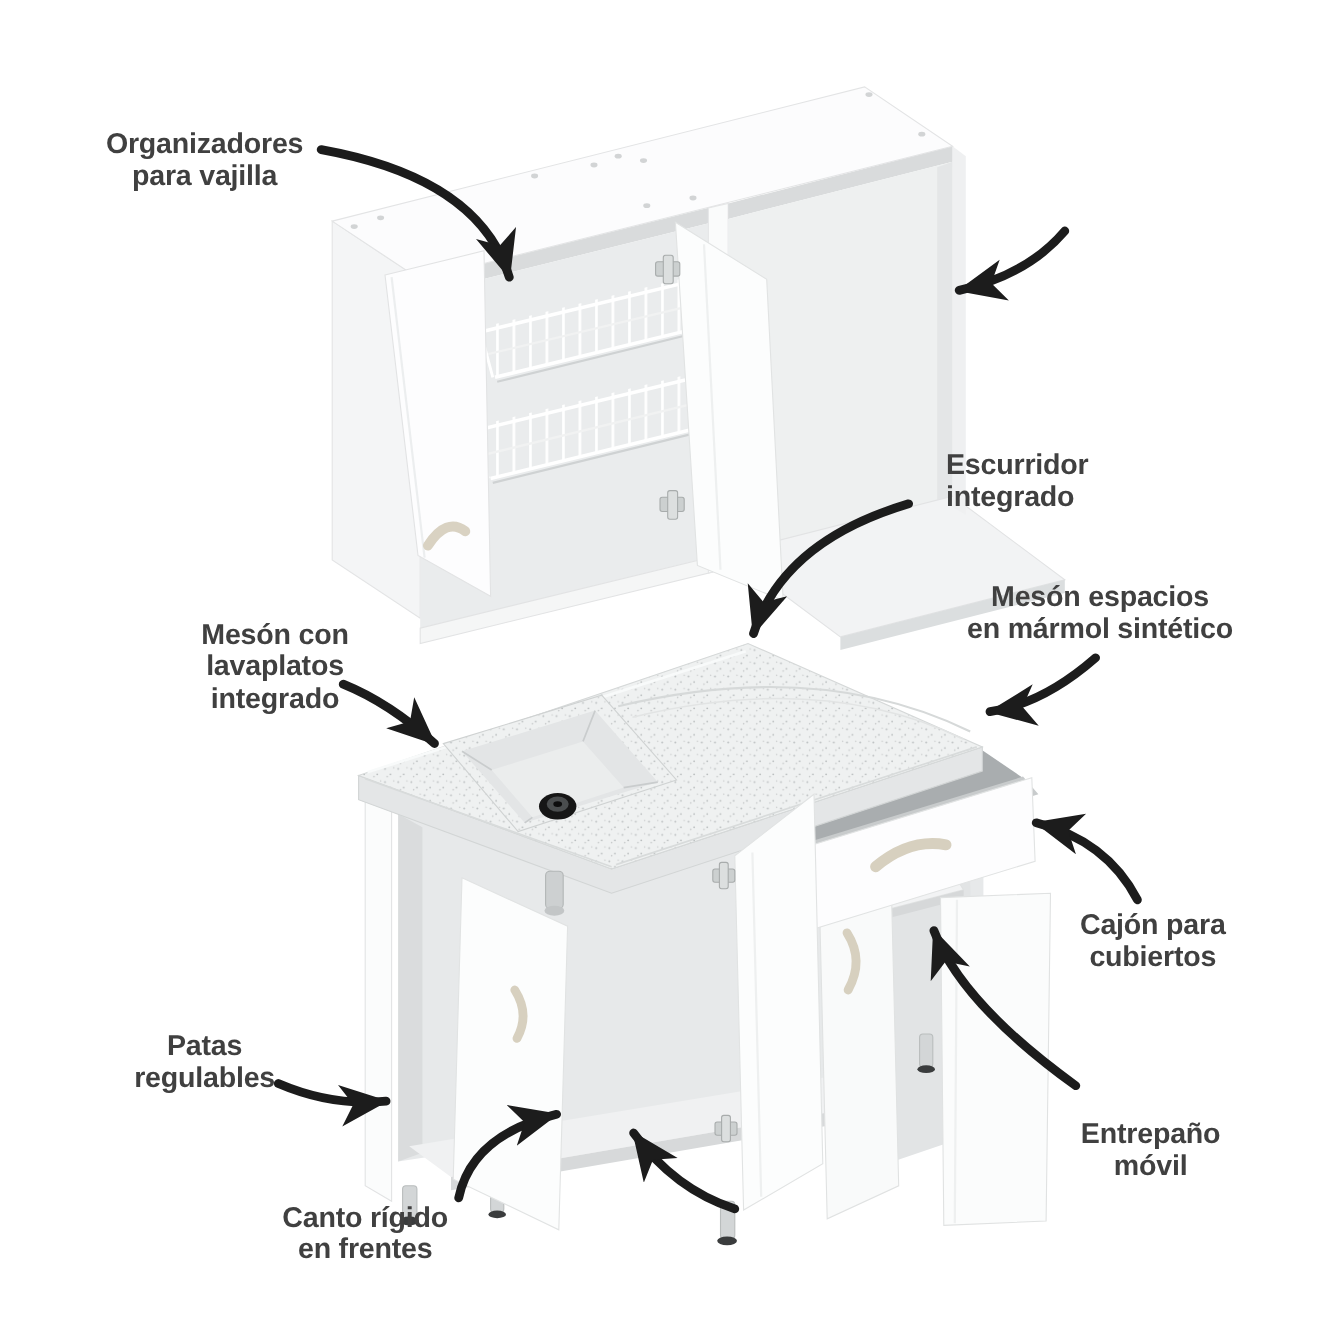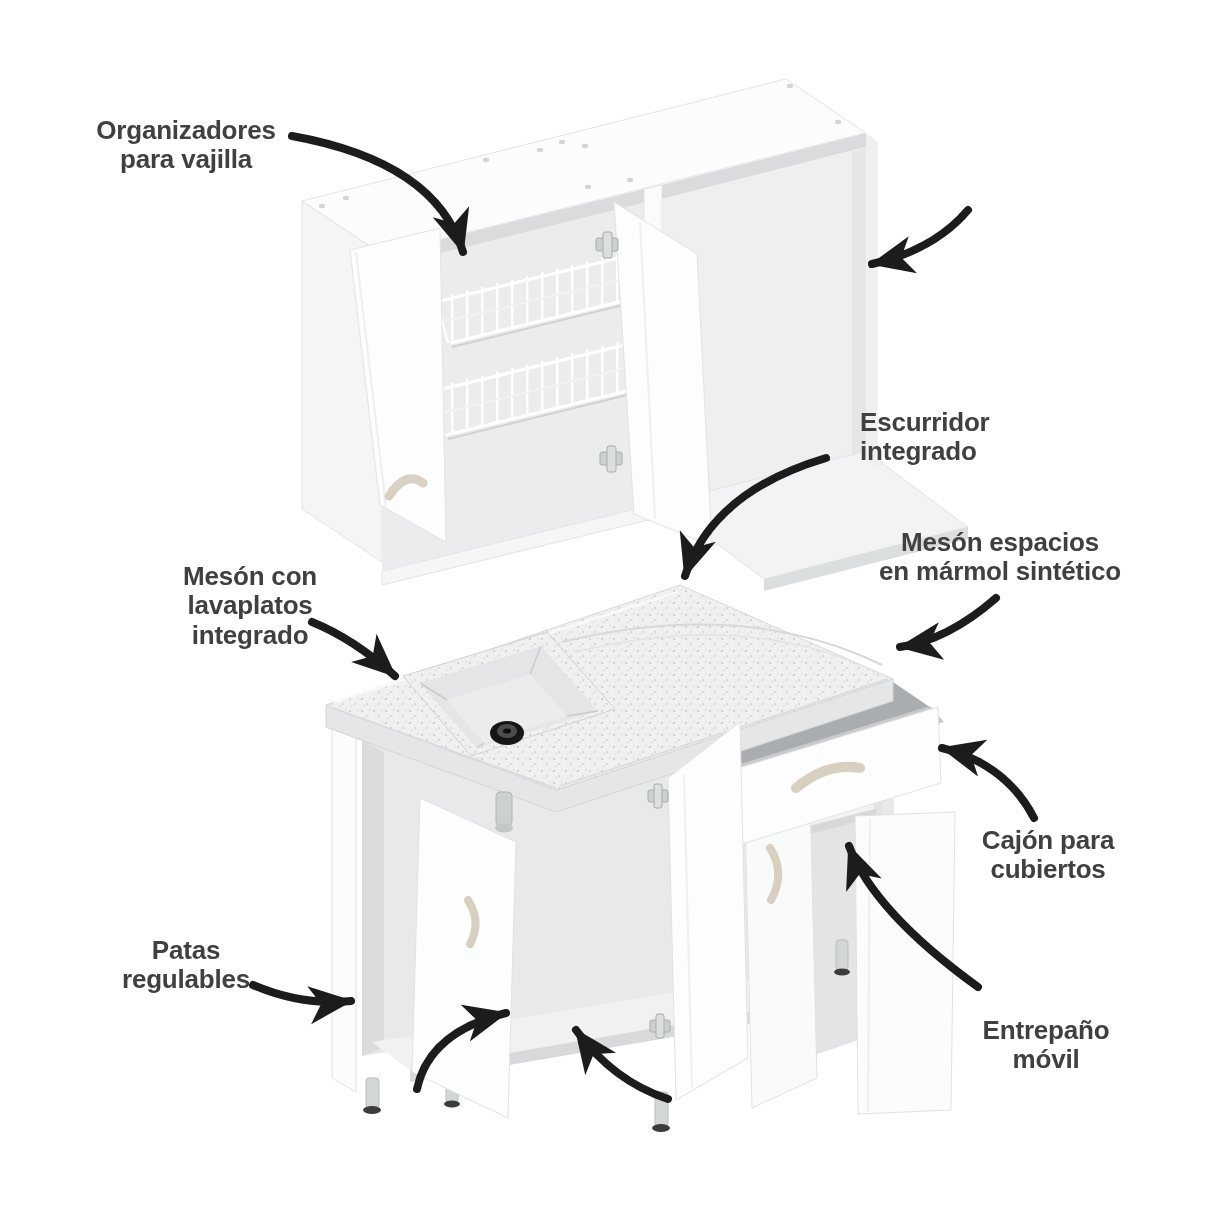--- a/index.html
+++ b/index.html
@@ -242,14 +242,16 @@
 
   <div class="lbl" style="left:103px;top:936px;width:166px;">Patas
 regulables</div>
 
   <div class="lbl" style="left:958px;top:826px;width:180px;">Cajón para
 cubiertos</div>
 
   <div class="lbl" style="left:958px;top:980px;width:176px;margin-top:36px;">Entrepaño
 móvil</div>
 
+  <div class="lbl" style="left:243px;top:1092px;width:178px;">Canto rígido
+en frentes</div>
 
 </div>
 
 </body></html>

